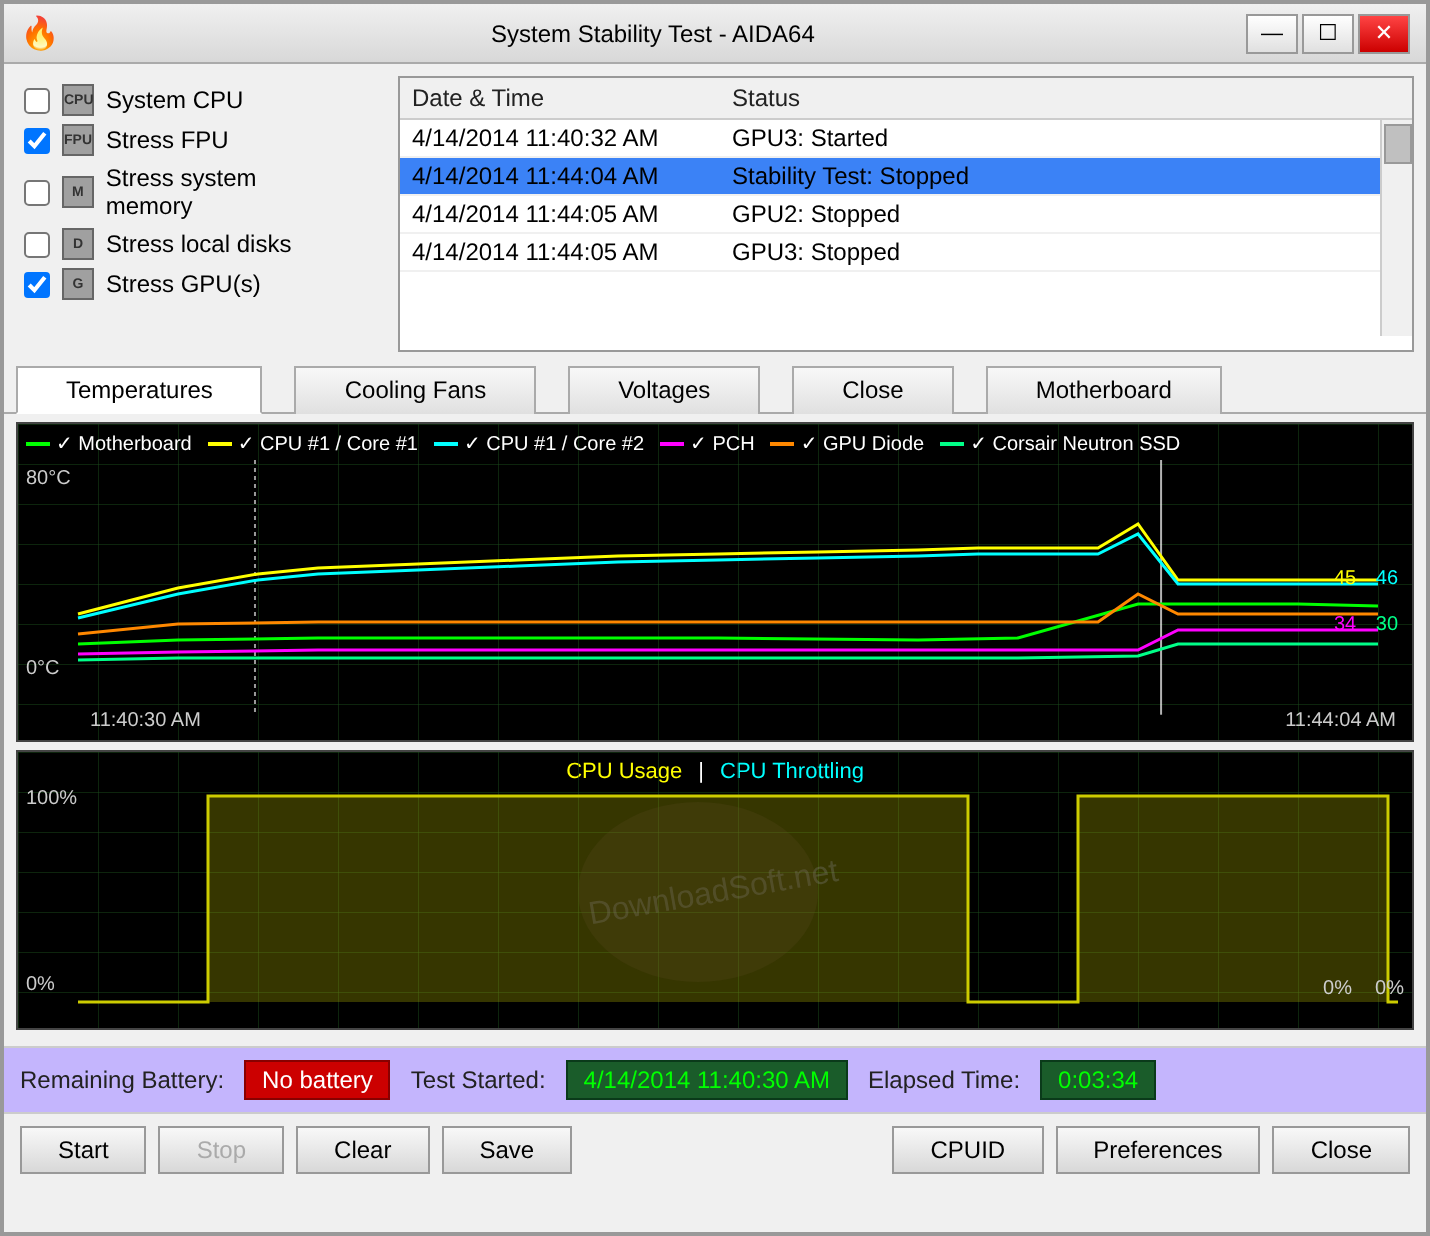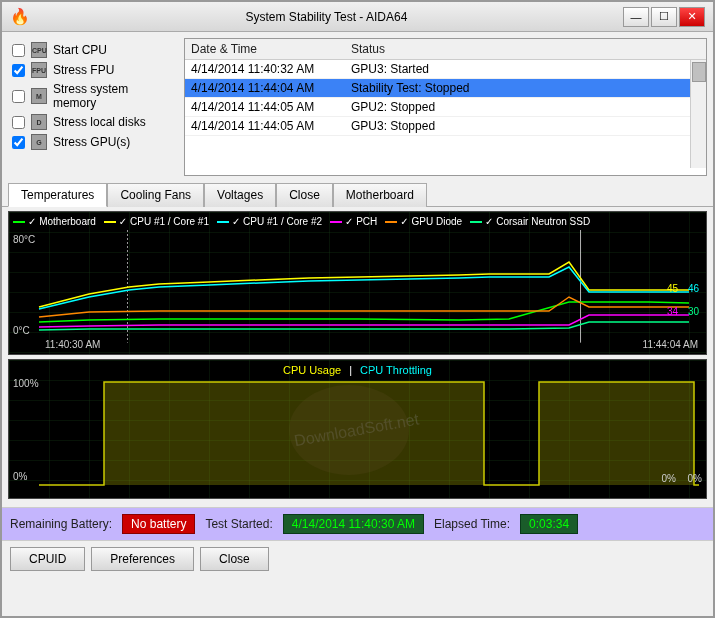--- a/index.html
+++ b/index.html
@@ -70,20 +70,21 @@
     .checkbox-item input[type=checkbox] {
       width: 13px; height: 13px;
     }
 
     
     .log-panel {
       flex: 1;
       border: 1px solid #999;
       background: #fff;
       overflow: hidden;
+      margin-left: 15px;
     }
     .log-header {
       display: flex;
       background: #f0f0f0;
       border-bottom: 1px solid #ccc;
       padding: 3px 6px;
     }
     .log-header-col {
       font-size: 12px;
       font-weight: normal;
@@ -104,48 +105,48 @@
     .log-cell-status { flex: 1; }
 
     
     .tabs-bar {
       display: flex;
       padding: 0 6px;
       border-bottom: 1px solid #aaa;
       gap: 0;
     }
     .tab {
-      padding: 4px 12px;
+      padding: 4px 24px;
       border: 1px solid #aaa;
       border-bottom: none;
       background: linear-gradient(to bottom, #f8f8f8, #e0e0e0);
       cursor: pointer;
       font-size: 12px;
-      margin-right: 0;
+      margin-right: 16px;
       position: relative;
       bottom: -1px;
     }
     .tab.active {
       background: #fff;
       border-bottom: 1px solid #fff;
       z-index: 1;
     }
 
     
     .charts-area {
       padding: 4px 6px;
       display: flex;
       flex-direction: column;
       gap: 4px;
     }
 
     
     .temp-chart {
       background: #000;
-      height: 144px;
+      height: 160px;
       position: relative;
       border: 1px solid #444;
       overflow: hidden;
     }
     .temp-legend {
       position: absolute;
       top: 4px;
       left: 4px;
       display: flex;
       gap: 8px;
@@ -162,21 +163,21 @@
     .legend-color {
       width: 12px; height: 2px;
     }
     .temp-y-label {
       position: absolute;
       left: 4px;
       font-size: 10px;
       color: #ccc;
     }
     .temp-y-label.top { top: 22px; }
-    .temp-y-label.bottom { bottom: 18px; }
+    .temp-y-label.bottom { bottom: 30px; }
     .temp-x-label-left {
       position: absolute;
       bottom: 4px;
       left: 36px;
       font-size: 10px;
       color: #ccc;
     }
     .temp-x-label-right {
       position: absolute;
       bottom: 4px;
@@ -316,21 +317,21 @@
       <button class="title-btn close-btn">✕</button>
     </div>
   </div>
 
   <div class="top-section">
 
     <div class="checkbox-panel">
       <div class="checkbox-item">
         <input type="checkbox" style="">
         <span style="display:inline-block;width:16px;height:16px;background:#a0a0a0;border:1px solid #666;font-size:7px;text-align:center;line-height:16px;font-weight:bold;color:#333;">CPU</span>
-        <span>Start CPU</span>
+        <span>System CPU</span>
       </div>
       <div class="checkbox-item">
         <input type="checkbox" checked="" style="">
         <span style="display:inline-block;width:16px;height:16px;background:#a0a0a0;border:1px solid #666;font-size:7px;text-align:center;line-height:16px;font-weight:bold;color:#333;">FPU</span>
         <span>Stress FPU</span>
       </div>
       <div class="checkbox-item">
         <input type="checkbox" style="">
         <span style="display:inline-block;width:16px;height:16px;background:#a0a0a0;border:1px solid #666;font-size:7px;text-align:center;line-height:16px;font-weight:bold;color:#333;">M</span>
         <span>Stress system memory</span>
@@ -495,18 +496,24 @@
     <span class="info-label">Remaining Battery:</span>
     <span class="info-value no-battery">No battery</span>
     <span class="info-label">Test Started:</span>
     <span class="info-value">4/14/2014 11:40:30 AM</span>
     <span class="info-label">Elapsed Time:</span>
     <span class="info-value">0:03:34</span>
   </div>
 
   <div class="action-bar">
     <div class="action-group">
+      <button class="action-btn">Start</button>
+      <button class="action-btn disabled" disabled="">Stop</button>
+      <button class="action-btn">Clear</button>
+      <button class="action-btn">Save</button>
+    </div>
+    <div class="action-group">
       <button class="action-btn">CPUID</button>
       <button class="action-btn">Preferences</button>
       <button class="action-btn">Close</button>
     </div>
   </div>
 </div>
 
 </body></html>

